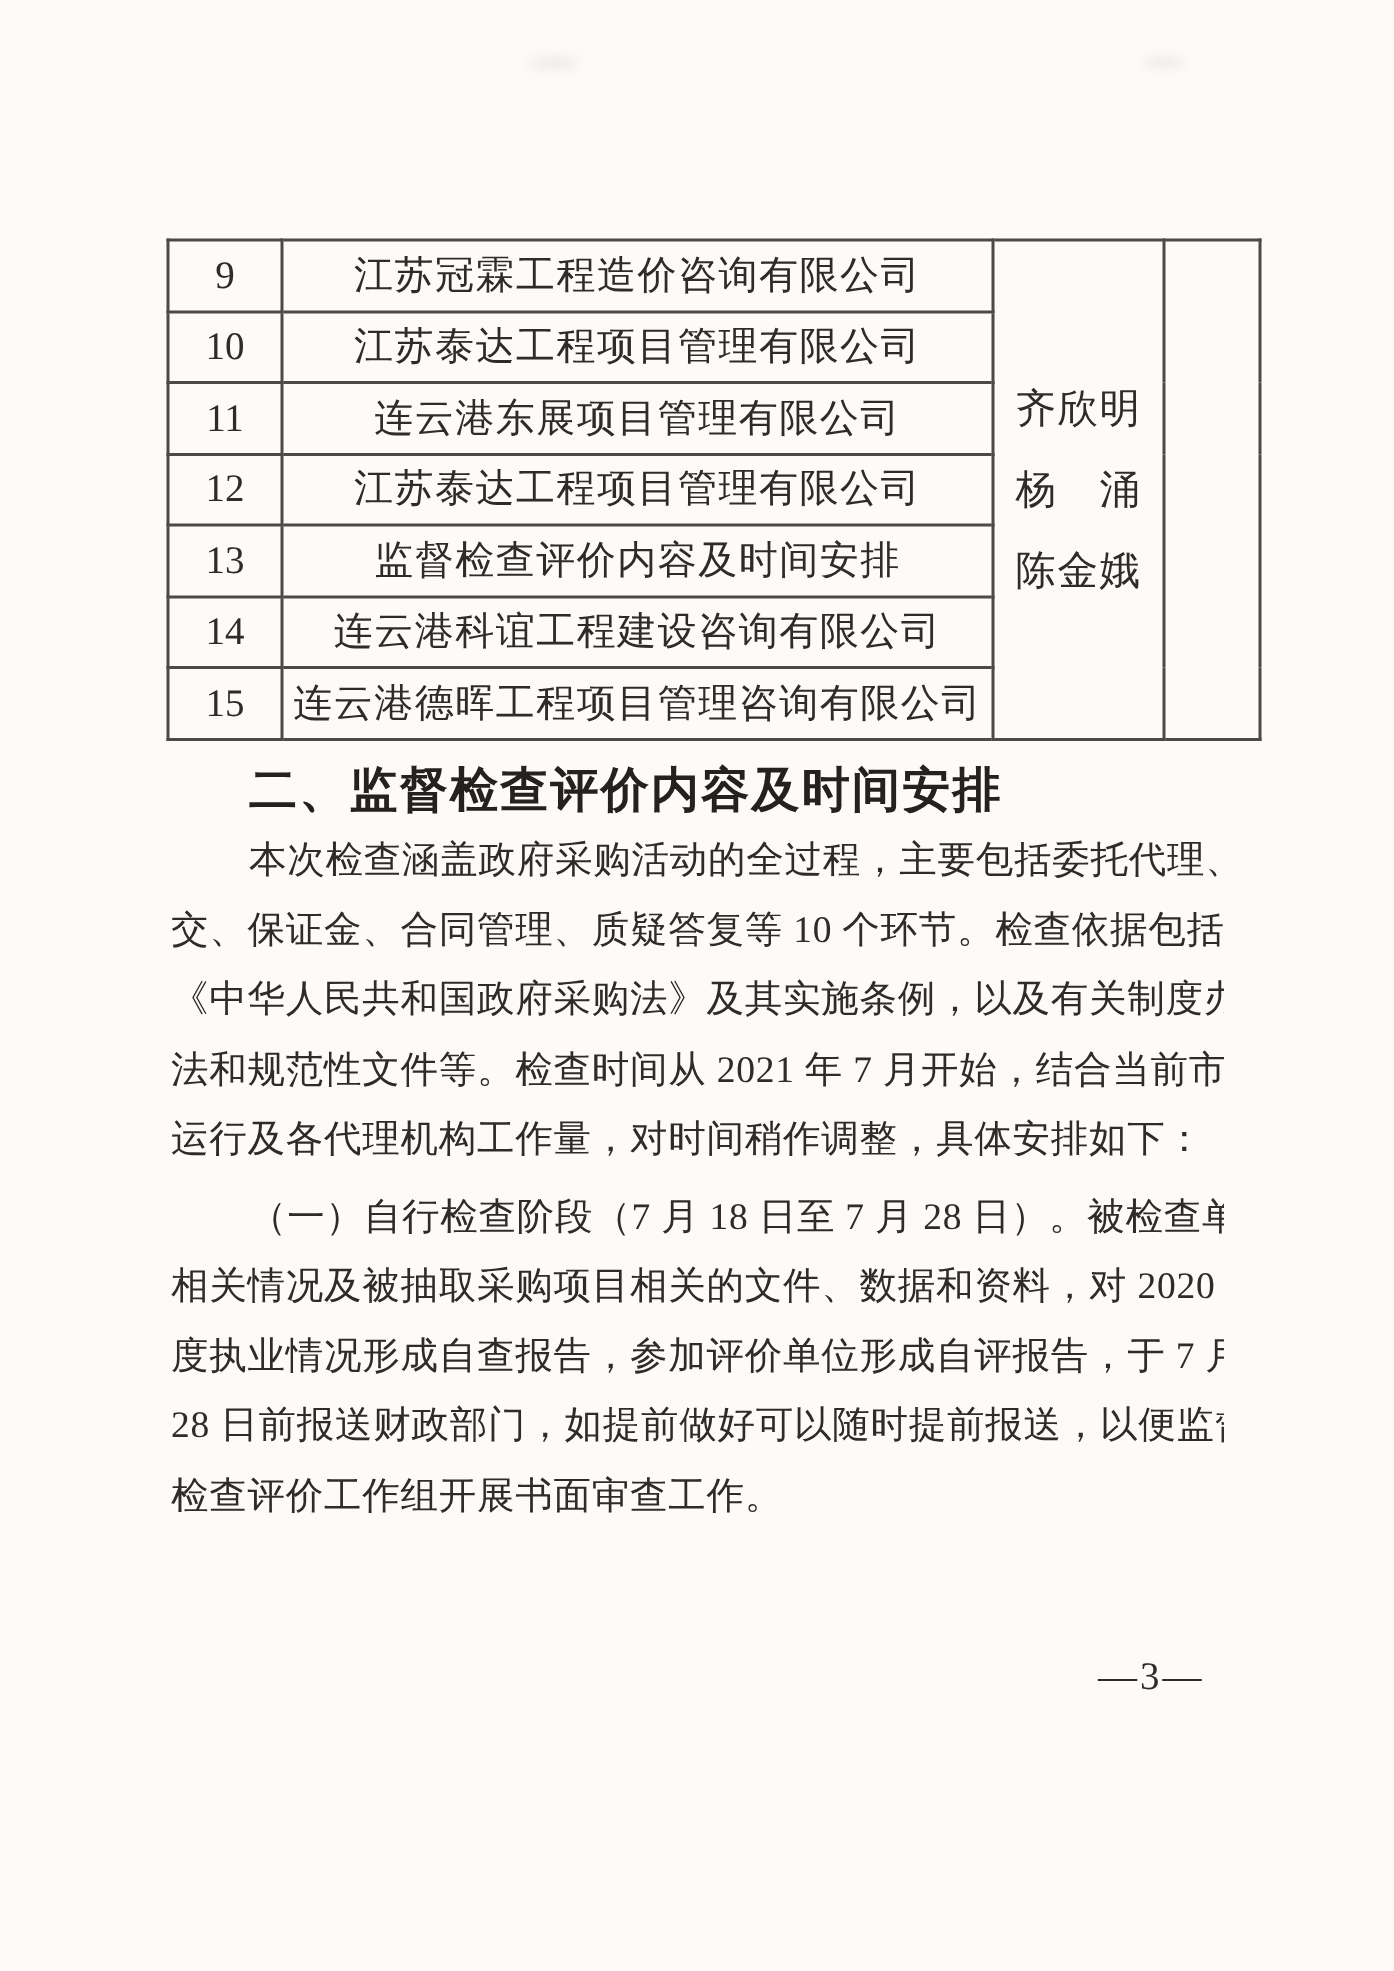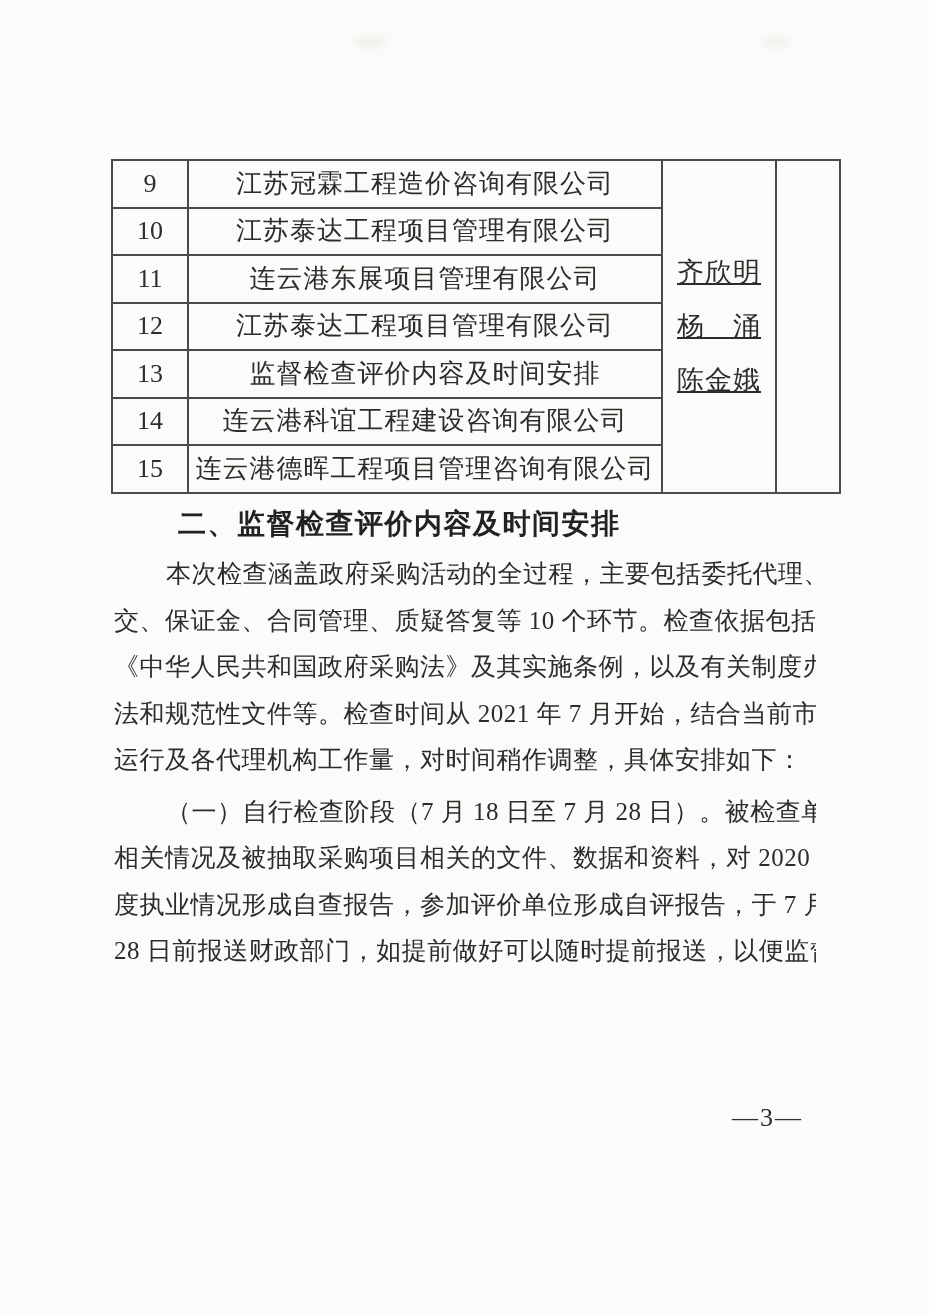--- a/index.html
+++ b/index.html
@@ -53,35 +53,34 @@
   td.col-empty   { width: 62px; }
 
   .names-stack {
     display: flex;
     flex-direction: column;
     align-items: center;
     justify-content: center;
     gap: 23px;
     font-size: 27px;
     letter-spacing: 1px;
-    text-decoration: underline;
   }
   .doc-table tr { height: 47.5px; }
 
   
   .section-heading {
     position: absolute;
-    left: 122px;
+    left: 110px;
     top: 505px;
     width: 702px;
     padding-left: 56px;
     box-sizing: border-box;
     font-family: "Liberation Sans", "DejaVu Sans", sans-serif;
     font-weight: 700;
-    font-size: 28px;
+    font-size: 32px;
     letter-spacing: 1.5px;
     color: #242220;
     white-space: nowrap;
   }
 
   
   .body-text {
     position: absolute;
     left: 114px;
     top: 551px;
@@ -169,18 +168,19 @@
       <div class="line">交、保证金、合同管理、质疑答复等 10 个环节。检查依据包括</div>
       <div class="line">《中华人民共和国政府采购法》及其实施条例，以及有关制度办</div>
       <div class="line">法和规范性文件等。检查时间从 2021 年 7 月开始，结合当前市场</div>
       <div class="line last">运行及各代理机构工作量，对时间稍作调整，具体安排如下：</div>
     </div>
     <div class="para-2">
       <div class="line indent">（一）自行检查阶段（7 月 18 日至 7 月 28 日）。被检查单</div>
       <div class="line">相关情况及被抽取采购项目相关的文件、数据和资料，对 2020 年</div>
       <div class="line">度执业情况形成自查报告，参加评价单位形成自评报告，于 7 月</div>
       <div class="line">28 日前报送财政部门，如提前做好可以随时提前报送，以便监督</div>
+      <div class="line last">检查评价工作组开展书面审查工作。</div>
     </div>
   </div>
 
   <div class="page-number">—3—</div>
 
 </div>
 
 </body></html>

